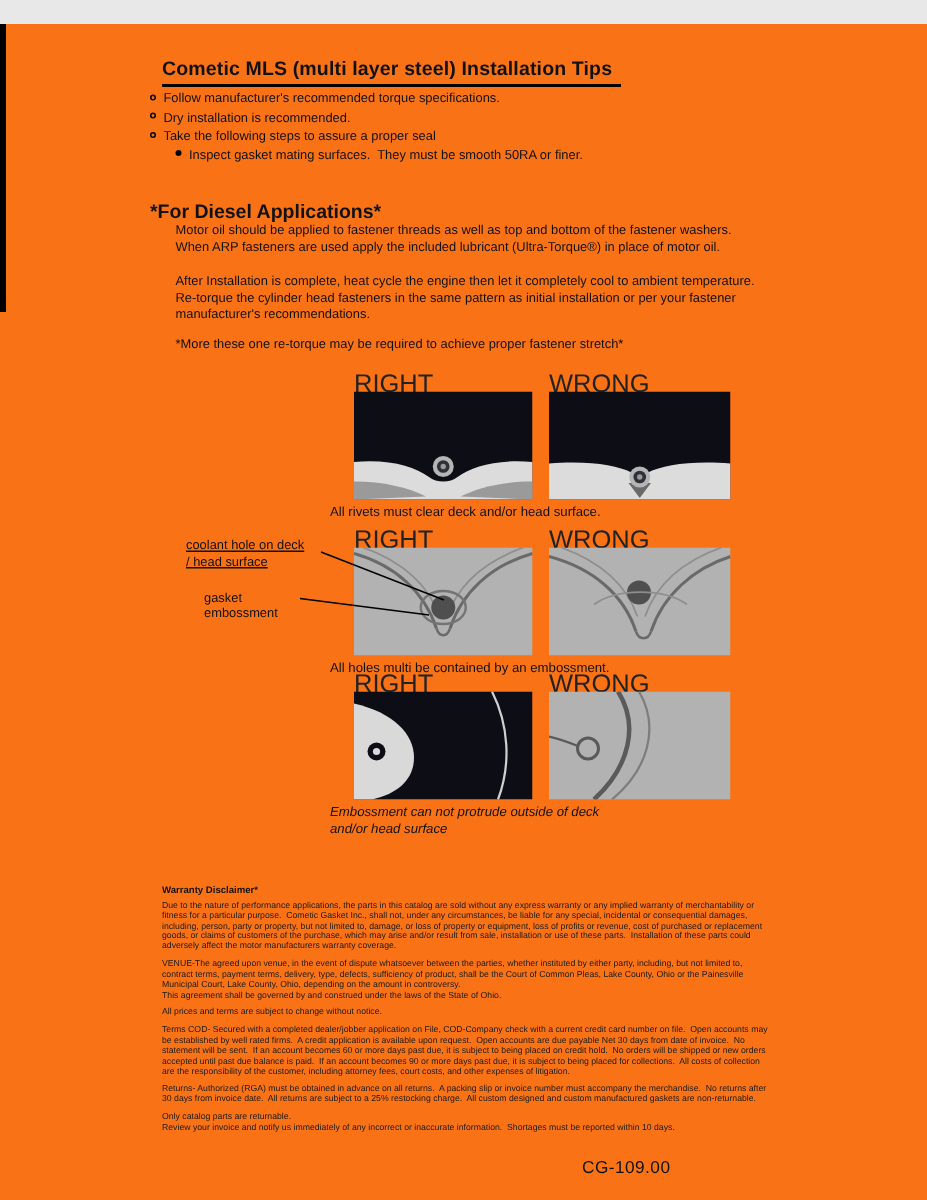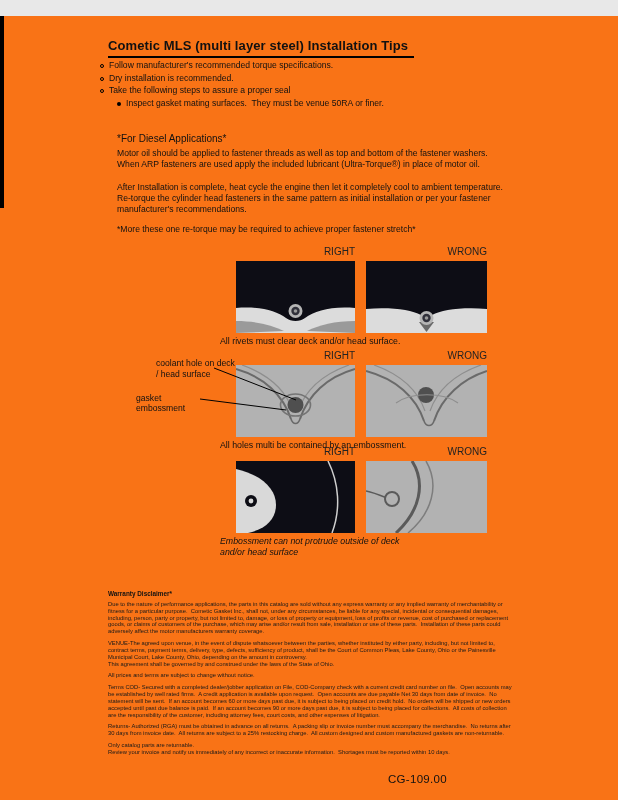--- a/index.html
+++ b/index.html
@@ -13,52 +13,52 @@
   .edge-bottom { position:absolute; left:86px; right:0; bottom:1px; height:2px; background:#000; }
 
   .title {
     position:absolute; left:108px; top:22px;
     font-size:13px; font-weight:bold; letter-spacing:.1px;
     border-bottom:2px solid #000; padding:0 6px 3px 0;
     white-space:nowrap;
   }
 
   .tips { position:absolute; left:100px; top:44px; width:430px; font-size:8.6px; }
-  .b-row { display:flex; align-items:center; gap:5px; margin-bottom:2.6px; }
+  .b-row { display:flex; align-items:flex-start; gap:5px; margin-bottom:2.6px; }
   .b-row.sub { margin-left:17px; }
   .b-open { flex:0 0 auto; width:4px; height:4px; border:1px solid #000; border-radius:50%; margin-top:2.5px; }
   .b-fill { flex:0 0 auto; width:4px; height:4px; background:#000; border-radius:50%; margin-top:2.5px; }
   .txt { white-space:pre-wrap; }
 
-  .diesel-heading { position:absolute; left:117px; top:117px; font-size:10px; font-weight:normal; }
+  .diesel-heading { position:absolute; left:100px; top:117px; font-size:13px; font-weight:bold; }
   .diesel-p1 { position:absolute; left:117px; top:132px; width:388px; font-size:8.6px; line-height:1.3; white-space:pre-wrap; }
   .diesel-p2 { position:absolute; left:117px; top:166px; width:388px; font-size:8.6px; line-height:1.3; white-space:pre-wrap; }
   .diesel-note { position:absolute; left:117px; top:208px; font-size:8.6px; white-space:pre-wrap; }
 
-  .fig-label { position:absolute; font-size:10px; color:#222; text-align:right; }
+  .fig-label { position:absolute; font-size:17px; color:#222; text-align:left; }
   .lab-l { left:236px; width:119px; }
   .lab-r { left:366px; width:121px; }
   .row1-lab { top:230px; }
   .row2-lab { top:334px; }
   .row3-lab { top:430px; }
 
   .panel { position:absolute; height:72px; display:block; }
   .pan-l { left:236px; width:119px; }
   .pan-r { left:366px; width:121px; }
   .row1-pan { top:245px; }
   .row2-pan { top:349px; }
   .row3-pan { top:445px; }
   .panel svg { display:block; width:100%; height:100%; }
 
   .caption { position:absolute; left:220px; font-size:8.8px; line-height:1.25; }
   .cap1 { top:320px; }
   .cap2 { top:424px; }
   .cap3 { top:520px; width:205px;font-style:italic; }
 
-  .callout-coolant { position:absolute; left:156px; top:342px; width:80px; font-size:8.6px; line-height:1.25; }
+  .callout-coolant { position:absolute; left:124px; top:342px; width:80px; font-size:8.6px; line-height:1.25;text-decoration:underline; }
   .callout-emboss  { position:absolute; left:100px; top:377px; width:92px; font-size:8.6px;padding-left:36px; }
   .callout-lines { position:absolute; left:0; top:0; width:618px; height:800px; pointer-events:none; }
 
   .warranty { position:absolute; left:108px; top:574px; width:406px; }
   .warranty-heading { font-size:6.4px; font-weight:bold; margin-bottom:4px; }
   .warranty p { font-size:5.8px; line-height:1.18; margin-bottom:5px; white-space:pre-wrap; color:#1a1a1a; }
 
   .footer-code { position:absolute; left:388px; top:757px; font-size:11.5px; letter-spacing:.3px; }
 </style>
 </head>
@@ -79,21 +79,21 @@
     <div class="b-row">
       <span class="b-open"></span>
       <span class="txt">Dry installation is recommended.</span>
     </div>
     <div class="b-row">
       <span class="b-open"></span>
       <span class="txt">Take the following steps to assure a proper seal</span>
     </div>
     <div class="b-row sub">
       <span class="b-fill"></span>
-      <span class="txt">Inspect gasket mating surfaces.  They must be venue 50RA or finer.</span>
+      <span class="txt">Inspect gasket mating surfaces.  They must be smooth 50RA or finer.</span>
     </div>
   </div>
 
   <div class="diesel-heading">*For Diesel Applications*</div>
   <div class="diesel-p1">Motor oil should be applied to fastener threads as well as top and bottom of the fastener washers. When ARP fasteners are used apply the included lubricant (Ultra-Torque®) in place of motor oil.</div>
   <div class="diesel-p2">After Installation is complete, heat cycle the engine then let it completely cool to ambient temperature. Re-torque the cylinder head fasteners in the same pattern as initial installation or per your fastener manufacturer's recommendations.</div>
   <div class="diesel-note">*More these one re-torque may be required to achieve proper fastener stretch*</div>
 
   <div class="fig-label lab-l row1-lab">RIGHT</div>
   <div class="fig-label lab-r row1-lab">WRONG</div>

